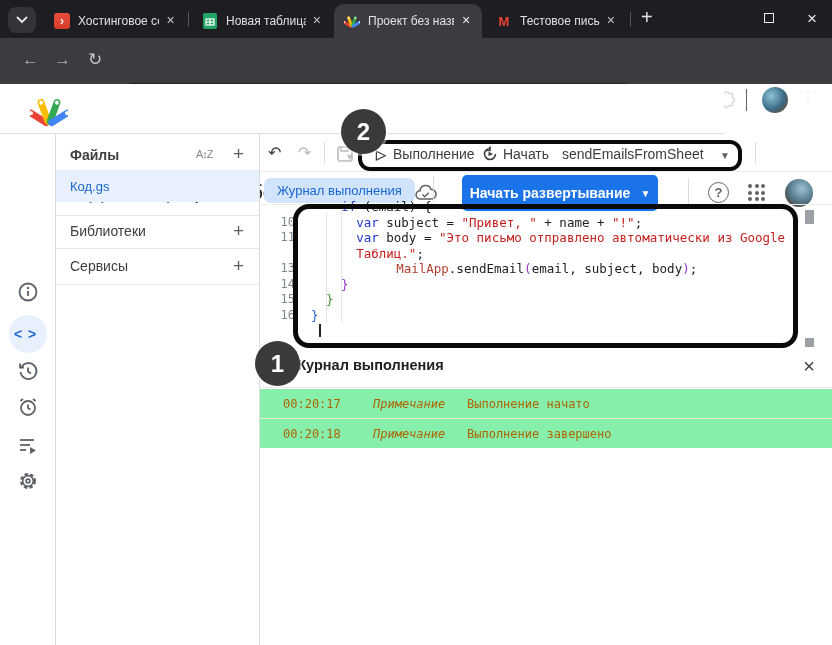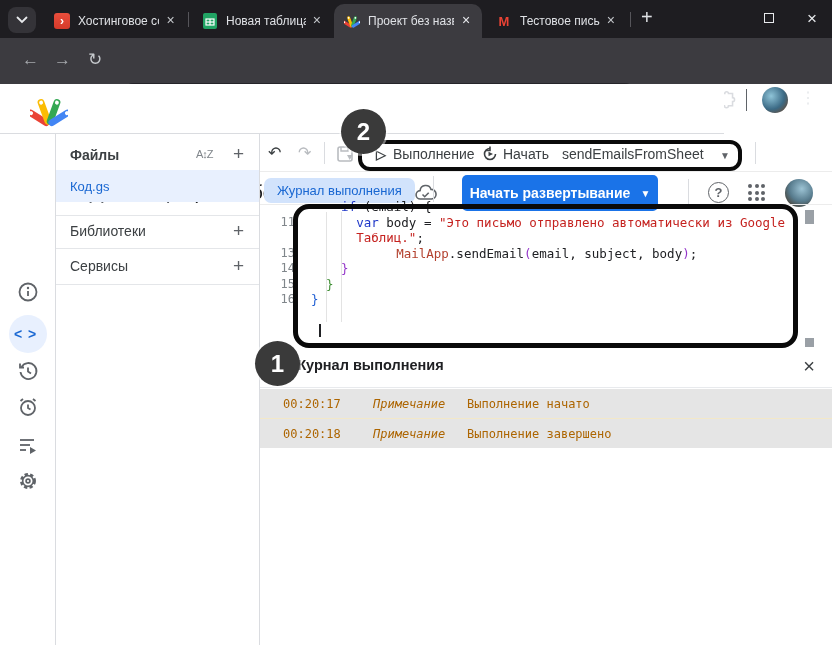--- a/index.html
+++ b/index.html
@@ -94,21 +94,21 @@
   [data-tok="br1"]{color:#9334c9;}
   [data-tok="br2"]{color:#3f8f34;}
   [data-tok="br3"]{color:#1d5dd3;}
   .guide{top:212px;width:1px;height:110px;background:#e3e3e3;}
   .cursor{left:319px;top:324px;width:1.5px;height:13px;background:#202124;}
   .sthumb{background:#9aa0a6;}
 
   
   .logtitle{left:293px;top:357px;font-size:14.5px;font-weight:bold;color:#202124;}
   .logclose{left:798px;top:355px;font-size:20px;color:#3c4043;width:22px;text-align:center;}
-  .logrow{left:260px;width:572px;height:29px;background:#e5e5e5;display:flex;align-items:center;
+  .logrow{left:260px;width:572px;height:29px;background:#86efac;display:flex;align-items:center;
           font-family:"DejaVu Sans Mono","Liberation Mono",monospace;font-size:12px;color:#ad6500;}
   .lg-time{margin-left:23px;width:90px;}
   .lg-type{width:80px;font-style:italic;}
   .lg-msg{margin-left:14px;}
   .logsep{left:260px;top:418px;width:572px;height:1px;background:#f3e8c8;}
 
   
   .annrect{border:4px solid #0a0a0a;border-radius:12px;background:transparent;}
   .rectA{left:358px;top:140px;width:384px;height:31px;}
   .rectB{left:293px;top:204px;width:505px;height:144px;border-width:5px;border-radius:16px;}
@@ -359,20 +359,24 @@
   <div class="abs hline" style="left:260px;top:204px;width:572px;background:#ececec;"></div>
 
   <div class="abs guide" style="left:326px;"></div>
   <div class="abs guide" style="left:341px;"></div>
   <div class="abs code-rows" id="code-rows">
       <div class="crow">
         <span class="cnum"></span>
         <span class="ctext"><span data-tok="pl">    </span><span data-tok="kw">if</span><span data-tok="pl"> (email) {</span></span>
       </div>
       <div class="crow">
+        <span class="cnum">10</span>
+        <span class="ctext"><span data-tok="pl">      </span><span data-tok="kw">var</span><span data-tok="pl"> subject = </span><span data-tok="str">"Привет, "</span><span data-tok="pl"> + name + </span><span data-tok="str">"!"</span><span data-tok="pl">;</span></span>
+      </div>
+      <div class="crow">
         <span class="cnum">11</span>
         <span class="ctext"><span data-tok="pl">      </span><span data-tok="kw">var</span><span data-tok="pl"> body = </span><span data-tok="str">"Это письмо отправлено автоматически из Google</span></span>
       </div>
       <div class="crow">
         <span class="cnum"></span>
         <span class="ctext"><span data-tok="pl">      </span><span data-tok="str">Таблиц."</span><span data-tok="pl">;</span></span>
       </div>
       <div class="crow">
         <span class="cnum">13</span>
         <span class="ctext"><span data-tok="pl">      </span><span data-tok="obj">MailApp</span><span data-tok="pl">.sendEmail</span><span data-tok="br1">(</span><span data-tok="pl">email, subject, body</span><span data-tok="br1">)</span><span data-tok="pl">;</span></span>

